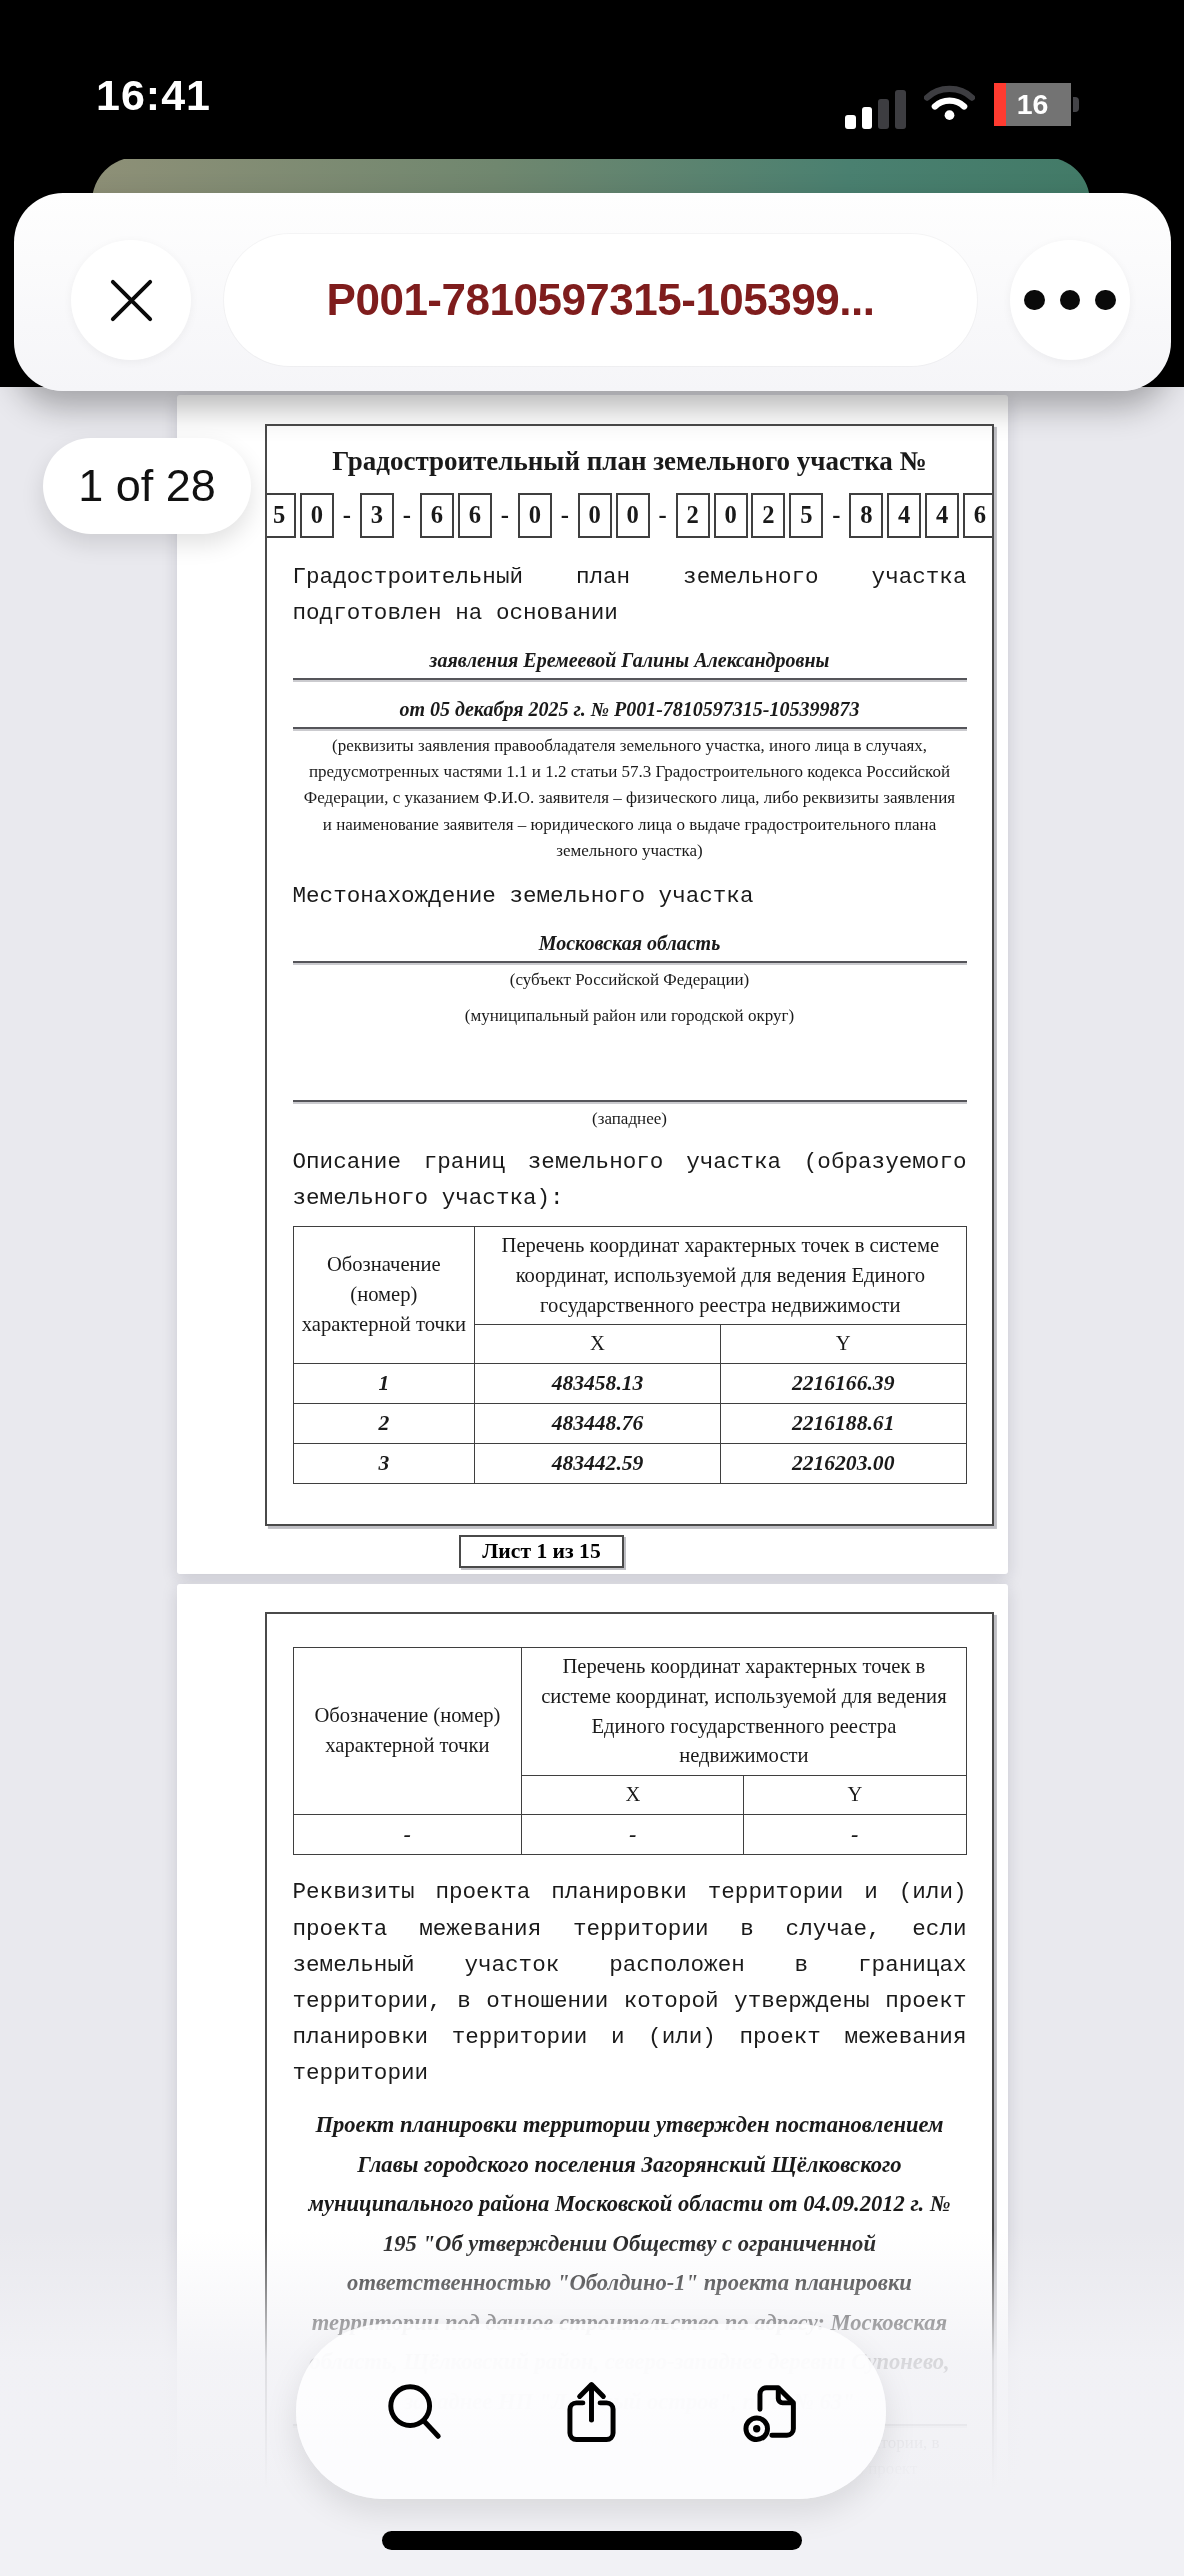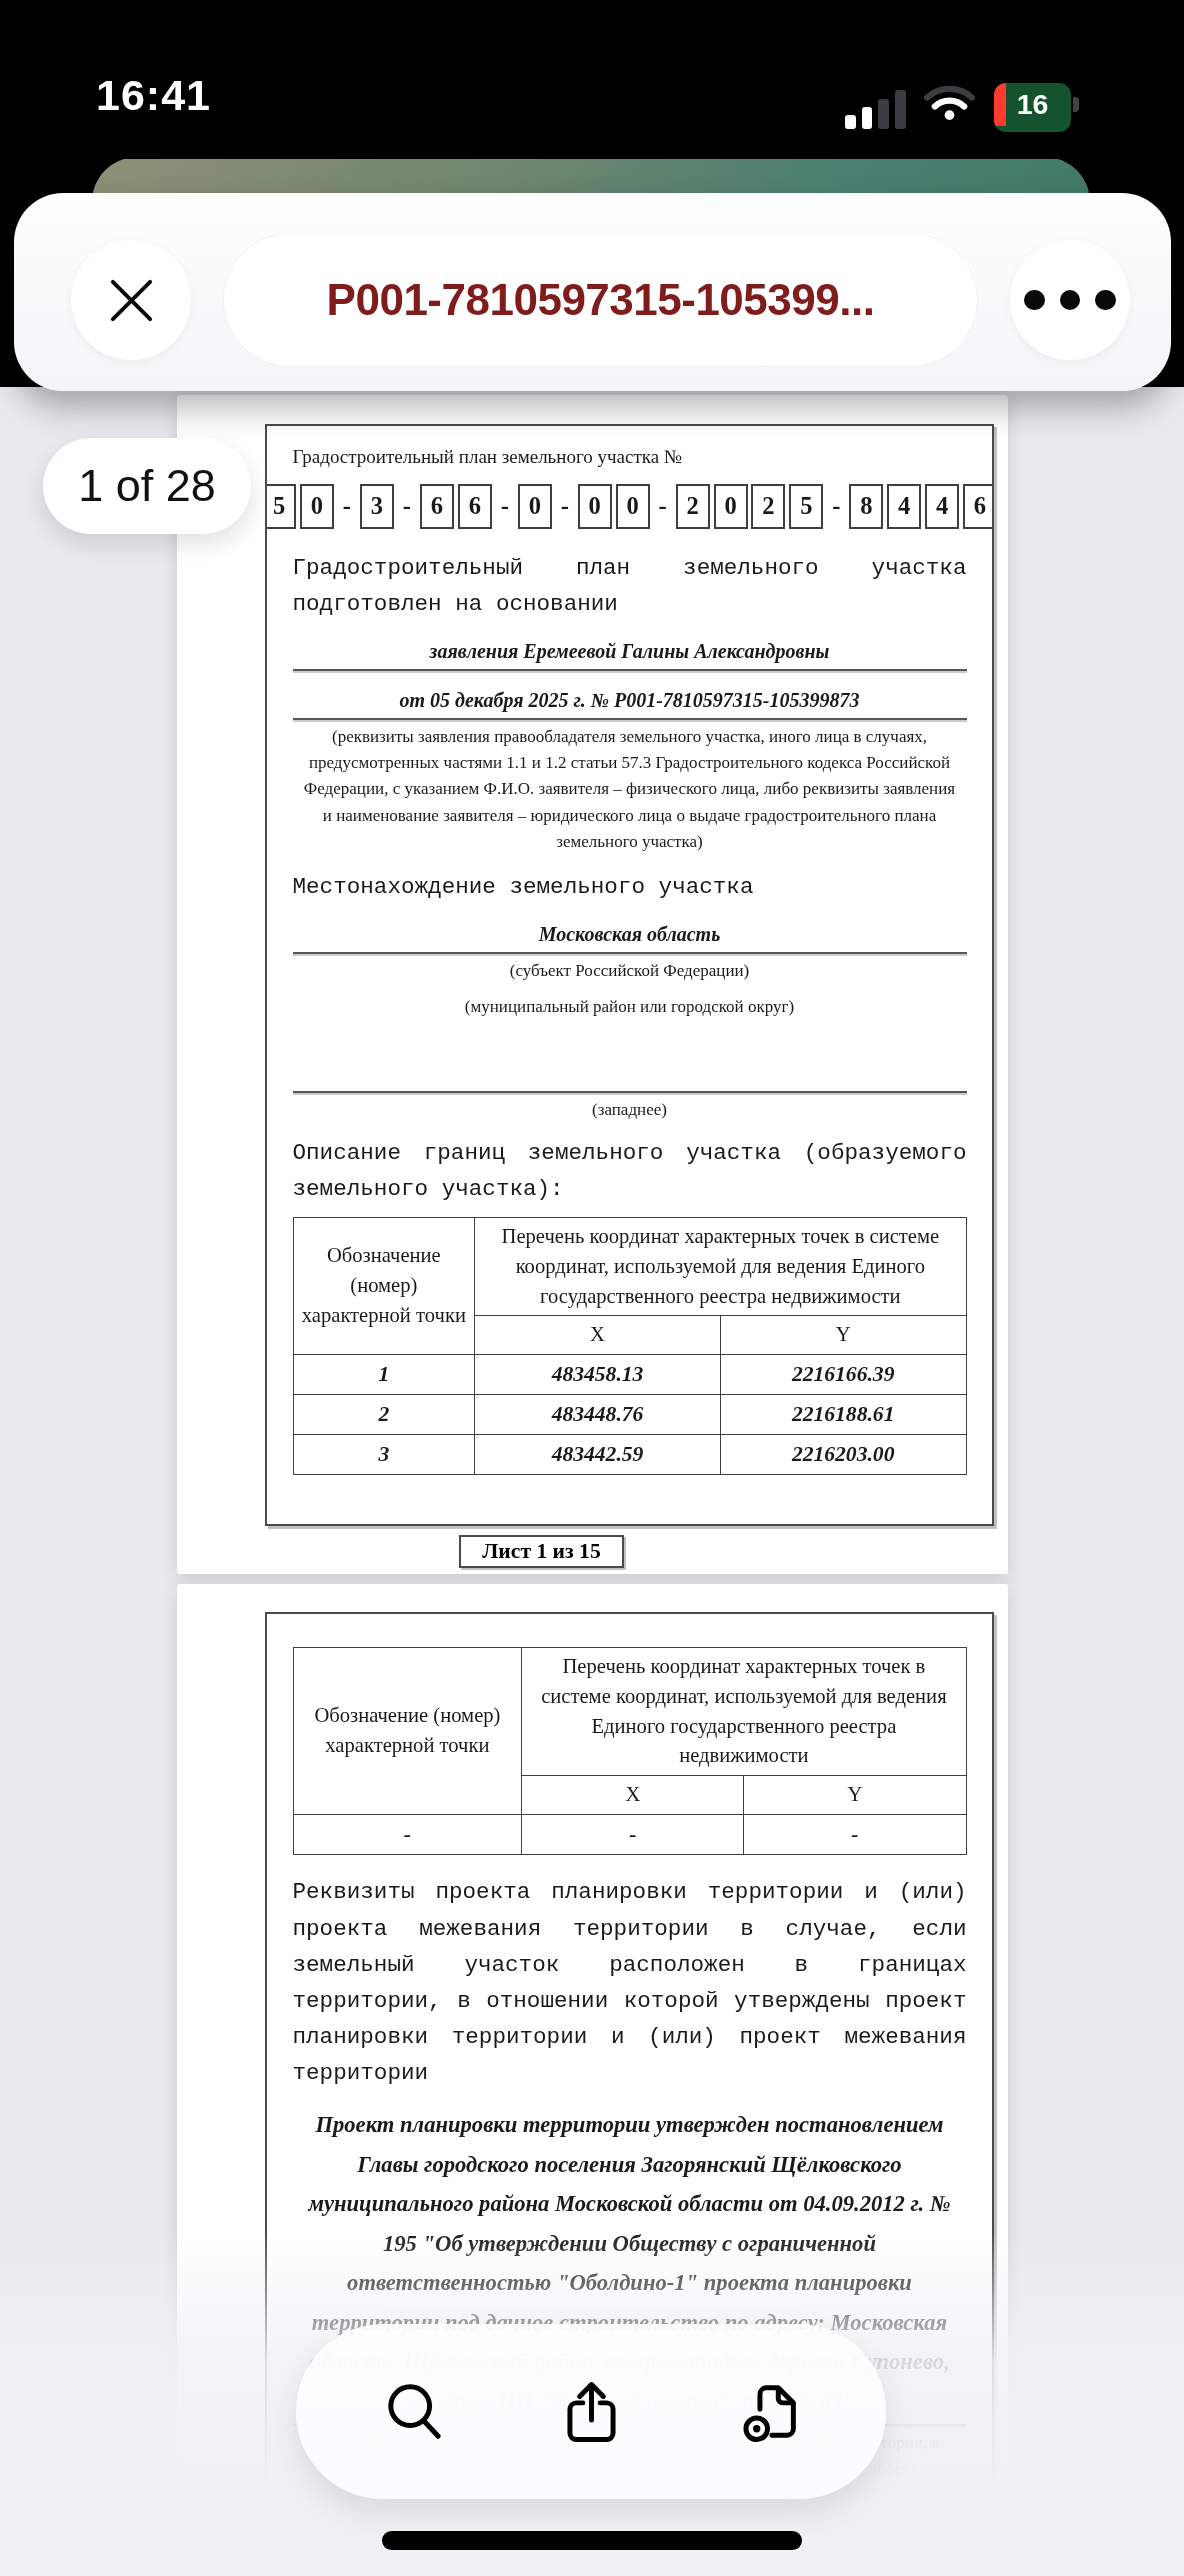--- a/index.html
+++ b/index.html
@@ -9,21 +9,21 @@
     -webkit-font-smoothing:antialiased;
   }
   
   .statusbar{position:absolute;top:0;left:0;width:100%;height:159px;background:#000;z-index:4;padding-left:28px;}
   .time{position:absolute;left:96px;top:71px;color:#fff;font-size:43px;font-weight:700;letter-spacing:1px;}
   .cell-bars{position:absolute;left:845px;top:86px;display:flex;align-items:flex-end;gap:5.9px;height:43px;}
   .cell-bars i{display:block;width:10.8px;border-radius:2.9px;background:#3d3d41;}
   .cell-bars i.on{background:#fff;}
   .wifi{position:absolute;left:924px;top:83px;}
   .battery{position:absolute;left:994px;top:83px;width:84px;height:43px;}
-  .batt-body{position:absolute;left:0;top:0;width:77px;height:49px;background:#14532d;border-radius:12px;overflow:hidden;}
+  .batt-body{position:absolute;left:0;top:0;width:77px;height:43px;background:#737373;border-radius:0;overflow:hidden;}
   .batt-fill{position:absolute;left:0;top:0;width:23.6px;height:43px;background:#ff3b30;}
   .batt-num{position:absolute;left:0;top:0;width:77px;height:43px;display:flex;align-items:center;justify-content:center;
     color:#fff;font-size:28.5px;font-weight:700;}
   .batt-nub{position:absolute;left:79px;top:13.8px;width:5.9px;height:15.7px;background:#434347;border-radius:0 3.9px 3.9px 0;}
   
   .green-band{position:absolute;left:92px;top:157px;width:998px;height:147px;z-index:1;
     border-radius:45px 45px 0 0;
     background:linear-gradient(95deg,#8e9077 0%,#70876f 40%,#4a8070 75%,#427a67 100%);}
   .green-band::after{content:"";position:absolute;inset:0;border-radius:inherit;opacity:.18;
     background:
@@ -52,21 +52,21 @@
   .page2{top:1197px;height:992px;}
   .frame{position:absolute;left:88px;width:729px;border:2px solid #4a4a4a;background:#fff;
     box-shadow:2.9px 2.9px 0 #bfbfc4;overflow:hidden;box-sizing:border-box;
     font-family:"Liberation Serif","DejaVu Serif",serif;color:#1a1a1a;}
   .frame1{top:29.5px;height:1102px;padding:15.7px 25.5px;}
   .frame2{top:27.5px;height:973px;padding:23.6px 25.5px;}
   .sheetbox{position:absolute;left:0;width:729px;top:1140px;display:flex;justify-content:center;}
   .sheetbox b{display:block;border:2px solid #4a4a4a;box-shadow:2px 2px 0 #bfbfc4;padding:2px 21.6px;
     font-family:"Liberation Serif",serif;font-size:21.6px;}
   
-  .dt-title{font-size:19px;font-weight:400;text-align:left;margin:3.9px 0 15.7px;}
+  .dt-title{font-size:27px;font-weight:700;text-align:center;margin:3.9px 0 15.7px;}
   .numrow{display:flex;justify-content:center;align-items:center;gap:6.9px;margin:0 0 21.6px;}
   .numgroup{display:flex;gap:3.9px;}
   .numbox{width:30px;height:41px;border:2px solid #3f3f3f;display:flex;align-items:center;justify-content:center;
     font-size:24.6px;font-weight:700;}
   .numdash{font-size:24.6px;font-weight:700;margin:0 2px;}
   .dpar{font-size:22.6px;line-height:1.6;text-align:justify;margin:0 0 9.8px;font-family:Liberation Mono, monospace;}
   .uline{border-bottom:2px solid #55555a;box-shadow:0 2px 0 rgba(160,160,168,.55);}
   .cval{font-size:20px;font-weight:700;font-style:italic;text-align:center;line-height:1.5;padding-bottom:2.9px;margin:13.8px 0 3.9px;}
   .note{font-size:17px;text-align:center;line-height:1.55;margin:3.9px 7.9px 9.8px;}
   .blankline{height:45px;margin-top:25.5px;}

